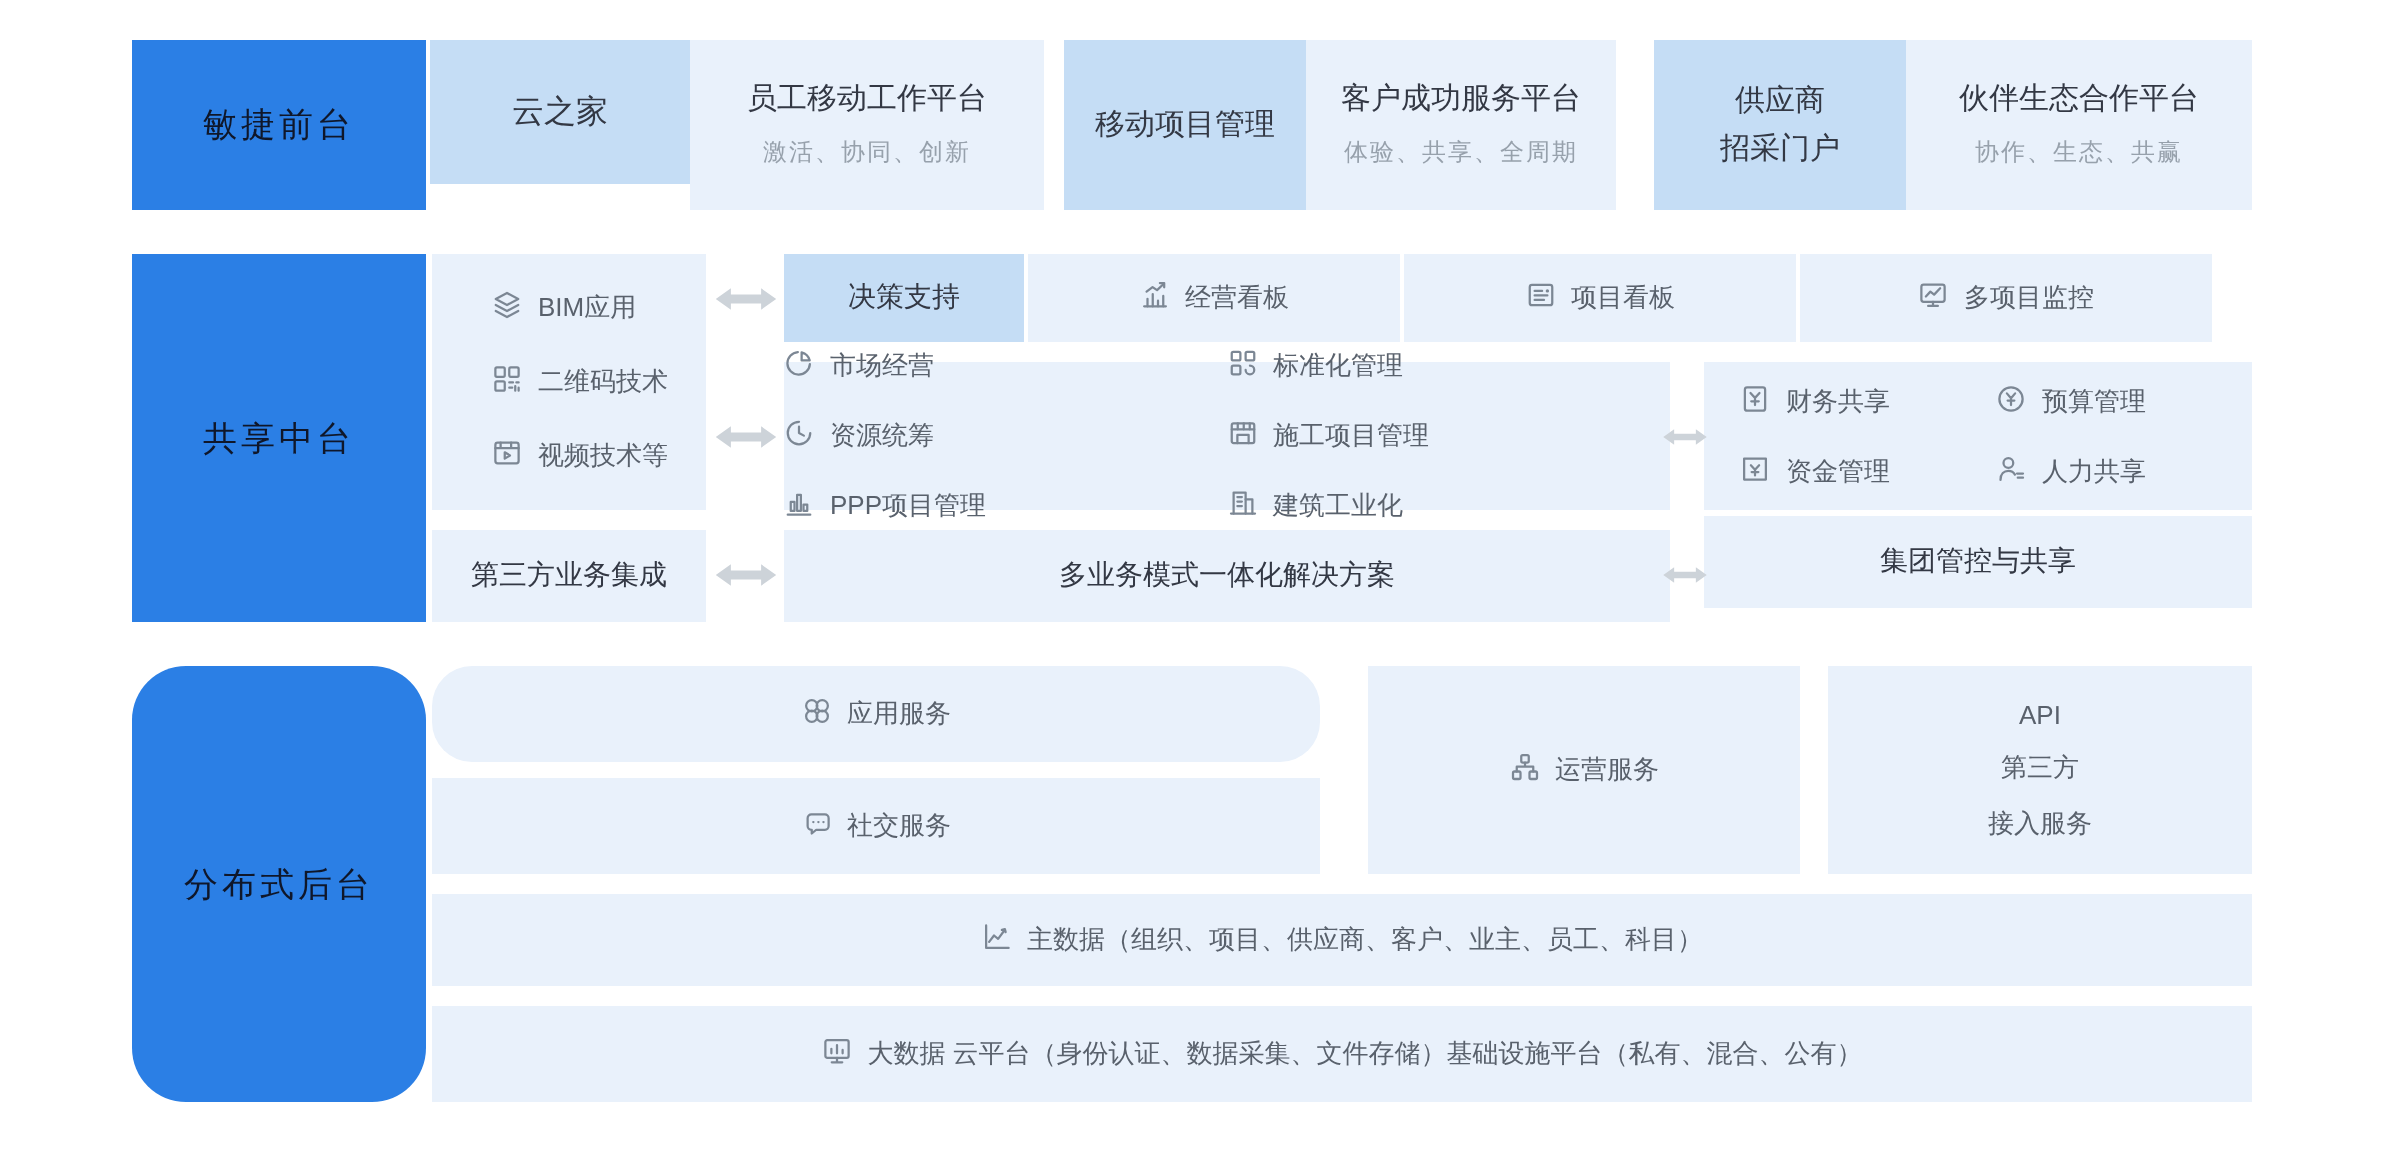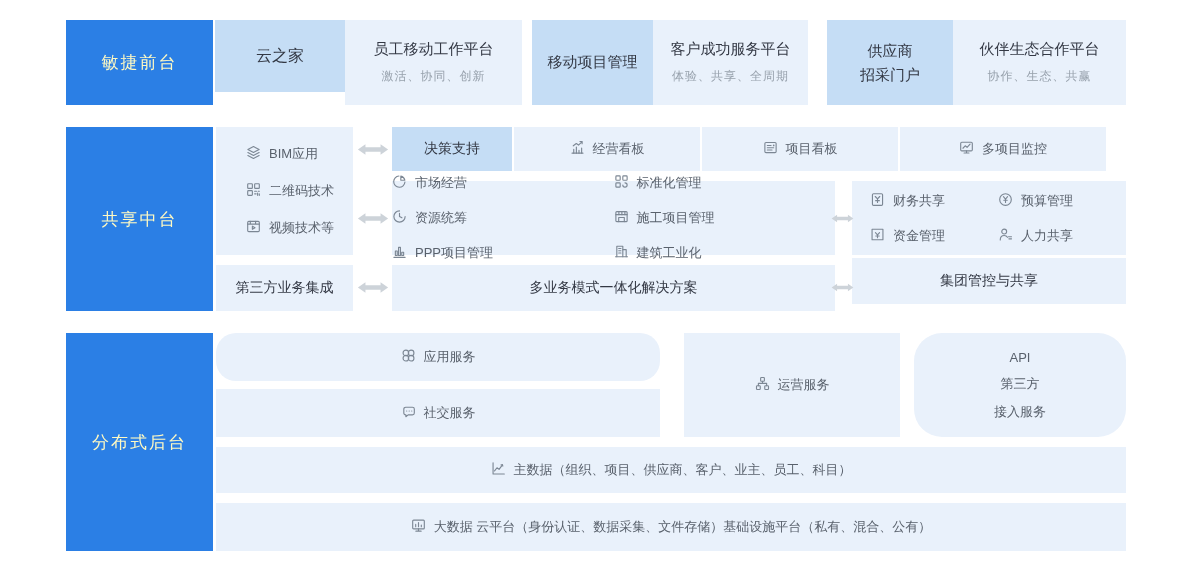--- a/index.html
+++ b/index.html
@@ -4,38 +4,38 @@
 <style>
   html,body{margin:0;padding:0;background:#ffffff;}
   .canvas{
     position:relative;width:1200px;height:581px;background:#ffffff;
     font-family:"Liberation Sans","DejaVu Sans",sans-serif;overflow:hidden;
   }
   .box{position:absolute;display:flex;align-items:center;justify-content:center;box-sizing:border-box;}
   .light{background:#E9F1FB;}
   .mid{background:#C5DDF5;}
   .rowlabel{
-    background:#2B7FE5;color:#fef9c3;font-size:17px;letter-spacing:2px;
+    background:#2B7FE5;color:#0f172a;font-size:17px;letter-spacing:2px;
   }
   .t16{font-size:16px;color:#333844;}
   .t15{font-size:15px;color:#333844;}
   .t14{font-size:14px;color:#333844;}
   .tag{font-size:12px;color:#97A1AC;margin-top:9px;letter-spacing:1px;}
   .colc{flex-direction:column;}
   .prod2{line-height:24px;text-align:center;}
   .item{display:flex;align-items:flex-start;gap:8px;font-size:13px;color:#59616C;white-space:nowrap;}
   .ic{width:15px;height:15px;color:#7C8794;flex:none;}
   .ic *{stroke:currentColor;fill:none;stroke-width:1.2;stroke-linecap:round;stroke-linejoin:round;}
   .ic .fl{fill:currentColor;stroke:none;}
   .stack{flex-direction:column;align-items:flex-start;justify-content:center;gap:19px;padding-left:30px;}
   .grid3{display:grid;grid-template-columns:repeat(2,1fr);grid-auto-rows:26px;row-gap:9px;align-content:center;}
   .grid2{display:grid;grid-template-columns:repeat(2,1fr);grid-auto-rows:26px;row-gap:9px;align-content:center;padding-left:18px;}
   .arr{position:absolute;width:32px;height:13px;}
   .arr-sm{width:23px;}
-  .apic{flex-direction:column;gap:10px;font-size:13px;color:#59616C;border-radius:28px;}
+  .apic{flex-direction:column;gap:10px;font-size:13px;color:#59616C;}
 </style>
 </head>
 <body>
 
 <div class="canvas">
 
   <div class="box rowlabel" style="left:66px;top:20px;width:147px;height:85px;">敏捷前台</div>
 
   <div class="box mid" style="left:215px;top:20px;width:130px;height:72px;">
     <span class="t16">云之家</span>
@@ -231,21 +231,21 @@
   <svg class="arr arr-sm" style="left:831px;top:212px;" viewBox="0 0 36 14">
       <path d="M9.5 1 1 7l8.5 6V9.6h17V13L35 7 26.5 1v3.4h-17z" fill="#CDD3D9"></path>
     </svg>
   <svg class="arr" style="left:357px;top:281px;" viewBox="0 0 36 14">
       <path d="M9.5 1 1 7l8.5 6V9.6h17V13L35 7 26.5 1v3.4h-17z" fill="#CDD3D9"></path>
     </svg>
   <svg class="arr arr-sm" style="left:831px;top:281px;" viewBox="0 0 36 14">
       <path d="M9.5 1 1 7l8.5 6V9.6h17V13L35 7 26.5 1v3.4h-17z" fill="#CDD3D9"></path>
     </svg>
 
-  <div class="box rowlabel" style="left:66px;top:333px;width:147px;height:218px;">分布式后台</div>
+  <div class="box rowlabel" style="left:66px;top:333px;width:147px;height:218px;border-radius:27px;">分布式后台</div>
 
   <div class="box light" style="left:216px;top:333px;width:444px;height:48px;border-radius:20px;">
     <div class="item">
       <svg class="ic" viewBox="0 0 16 16">
           <circle cx="5.2" cy="5.2" r="3"></circle>
           <circle cx="10.8" cy="5.2" r="3"></circle>
           <circle cx="5.2" cy="10.8" r="3"></circle>
           <circle cx="10.8" cy="10.8" r="3"></circle>
         </svg>
       <span>应用服务</span>

